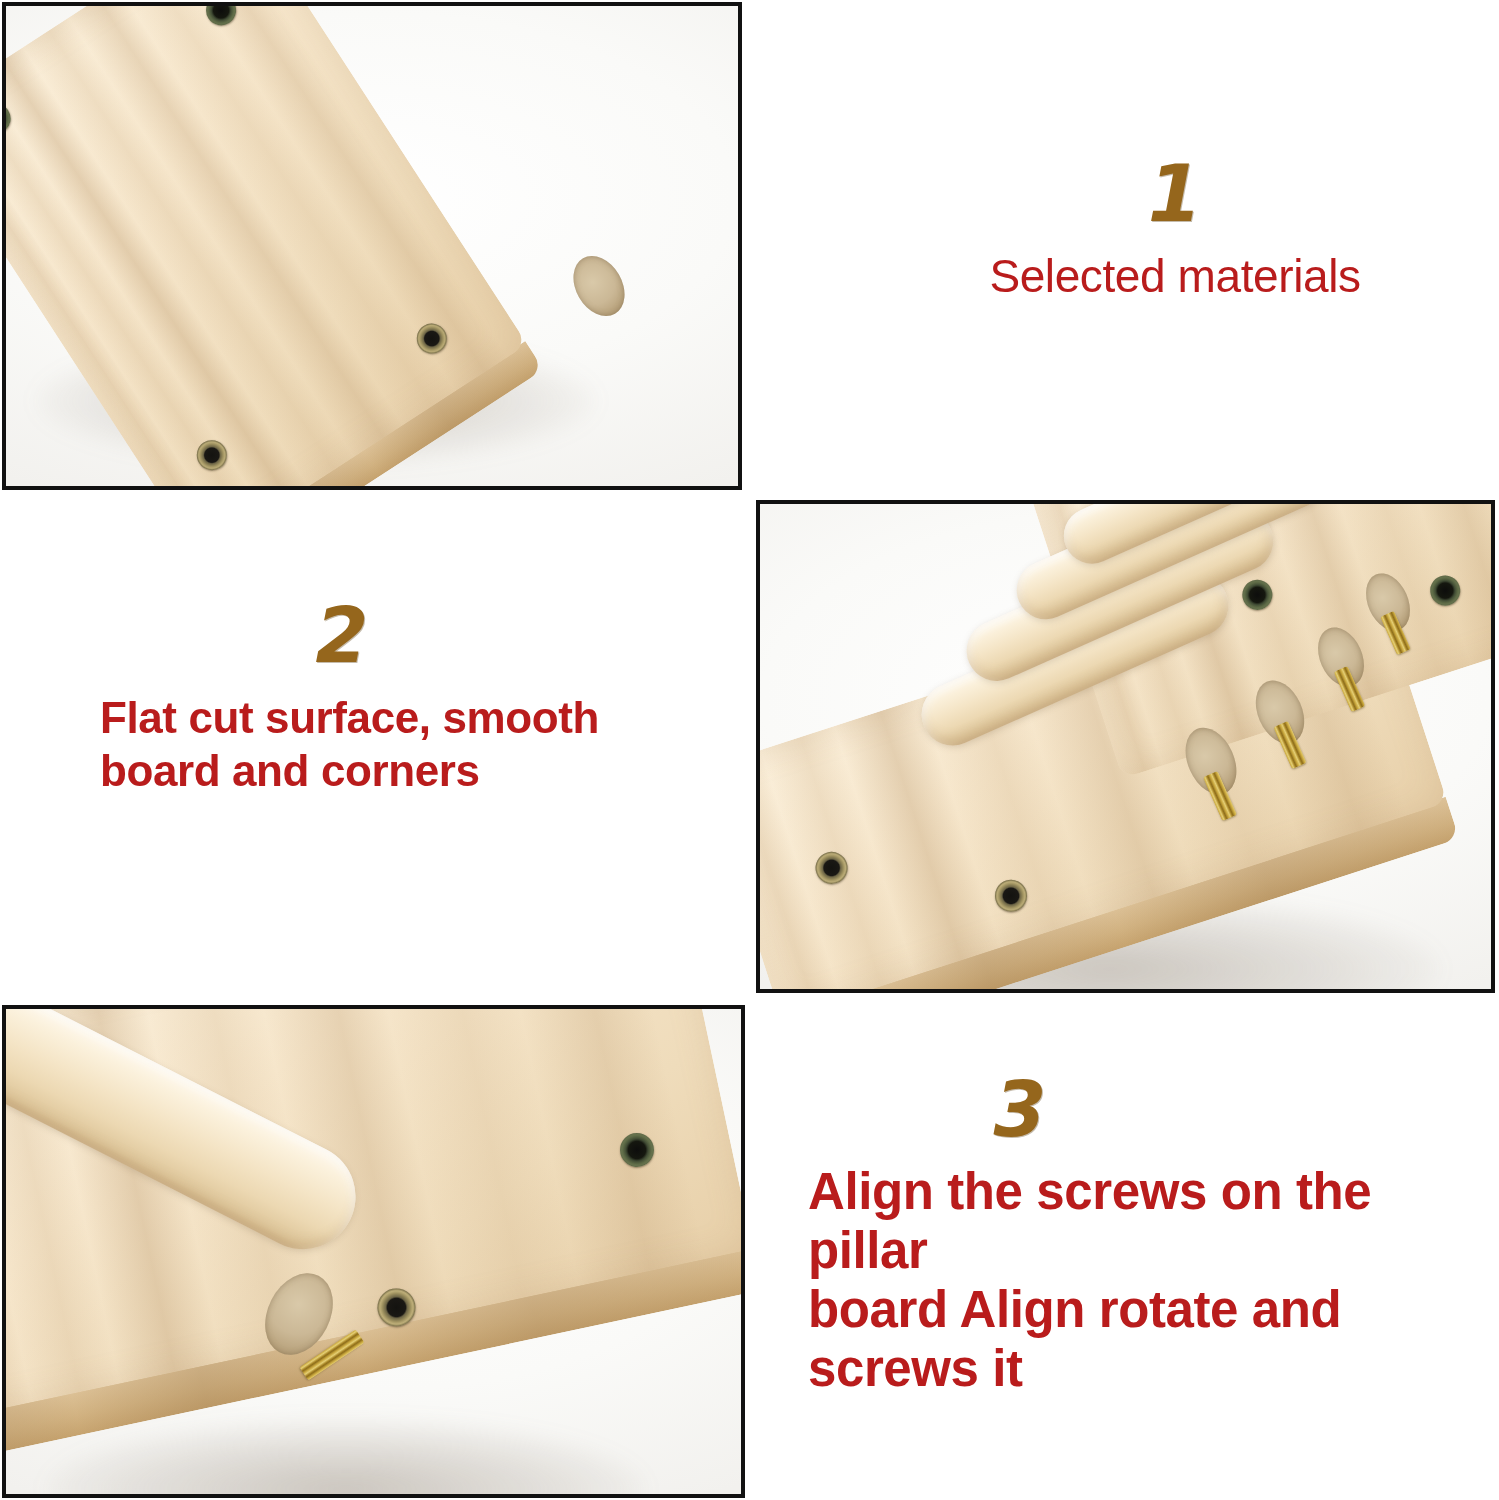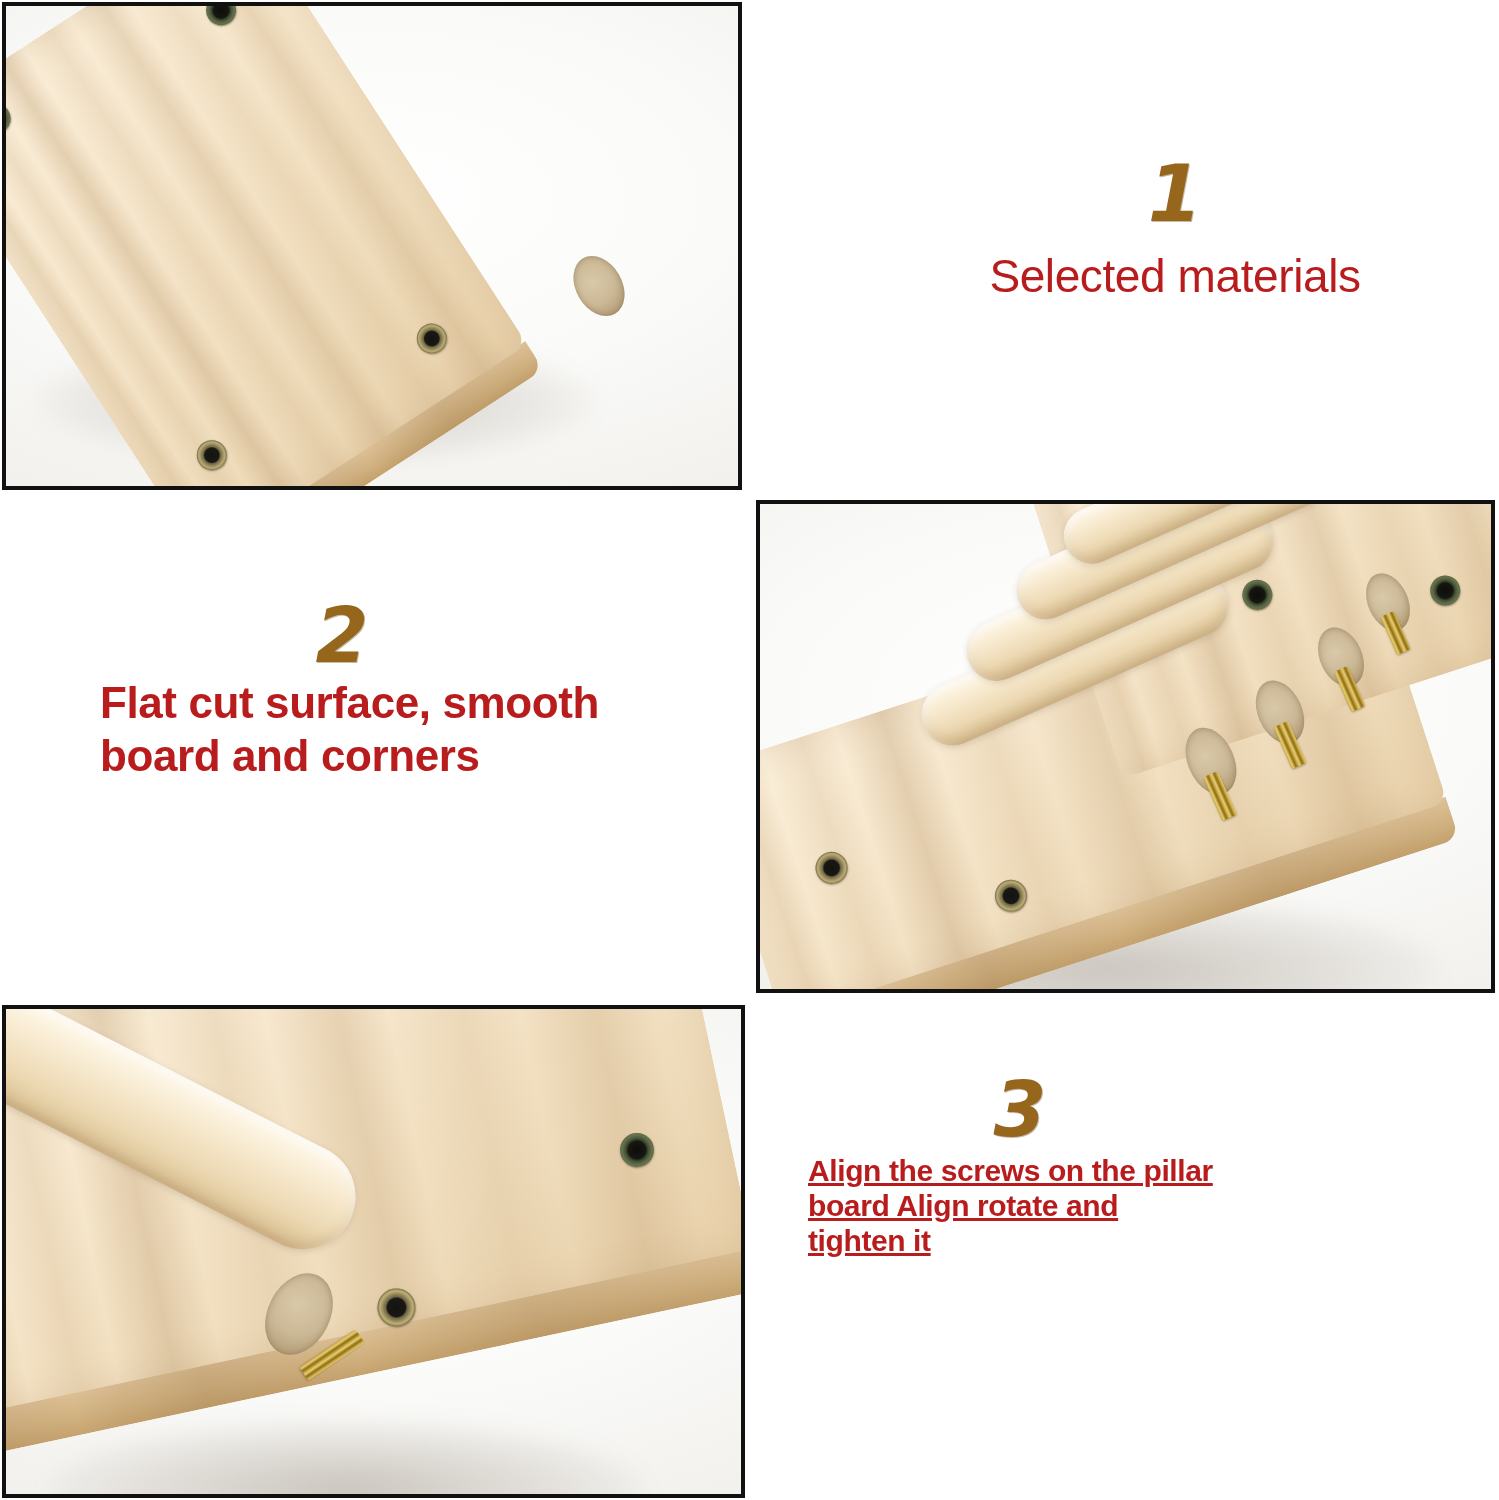--- a/index.html
+++ b/index.html
@@ -153,25 +153,25 @@
     color: #b91c1c;
     letter-spacing: -0.4px;
   }
 
   #step-1 { left: 850px; top: 155px;  width: 650px; text-align: center; }
   #step-1 .step-number  { font-size: 78px; }
   #step-1 .step-caption { font-size: 46px; line-height: 1.18; margin-top: 16px; font-weight: 400; }
 
   #step-2 { left: 62px;  top: 598px;  width: 648px; text-align: left; }
   #step-2 .step-number  { font-size: 76px; display: block; text-align: center; width: 560px; }
-  #step-2 .step-caption { font-size: 44px; line-height: 1.20; margin-top: 3px; padding-left: 38px; }
+  #step-2 .step-caption { font-size: 44px; line-height: 1.20; margin-top: 18px; padding-left: 38px; }
 
   #step-3 { left: 790px; top: 1072px; width: 700px; text-align: left; }
   #step-3 .step-number  { font-size: 76px; display: block; text-align: center; width: 460px; }
-  #step-3 .step-caption { font-size: 30px; line-height: 1.16; margin-top: 6px; padding-left: 18px; text-decoration: underline; }
+  #step-3 .step-caption { font-size: 51px; line-height: 1.16; margin-top: 14px; padding-left: 18px; }
 </style>
 </head>
 <body>
 
 <div class="photo-panel" id="panel-1">
   <div class="photo-stage">
 
     <div class="shadow-blob" style="left:30px; top:330px; width:560px; height:130px;"></div>
 
     <div class="board" style="left:30px; top:-40px; width:390px; height:560px;
@@ -258,15 +258,15 @@
     <div>Flat cut surface, smooth</div>
     <div>board and corners</div>
   </div>
 </div>
 
 <div class="step-text" id="step-3">
   <div class="step-number">3</div>
   <div class="step-caption">
     <div>Align the screws on the pillar</div>
     <div>board Align rotate and</div>
-    <div>tighten it</div>
+    <div>screws it</div>
   </div>
 </div>
 
 </body></html>

